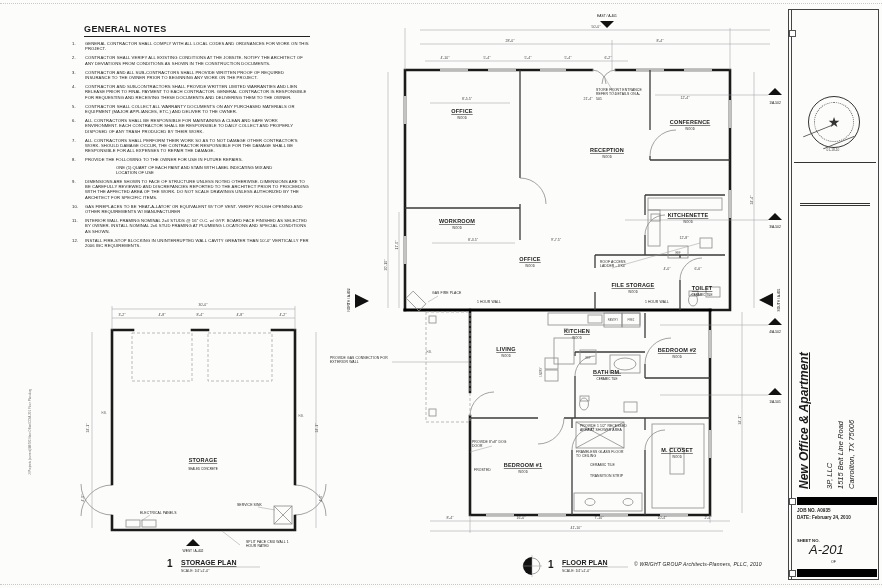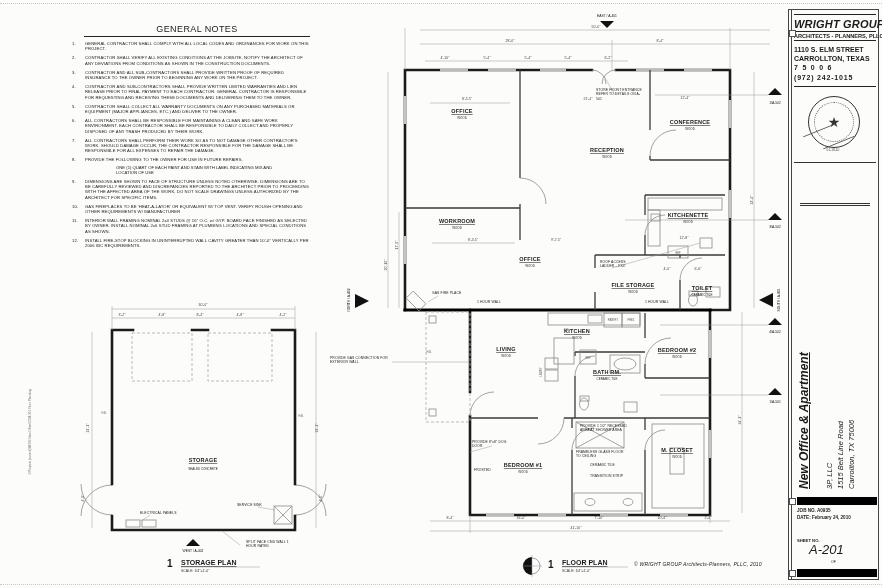--- a/index.html
+++ b/index.html
@@ -1,22 +1,22 @@
 <!DOCTYPE html>
 <html><head>
 <meta charset="utf-8">
 <style>
   html,body{margin:0;padding:0;background:#e8e8e8;}
   .sheet{position:relative;width:882px;height:588px;background:#fcfcfb;overflow:hidden;
          font-family:"Liberation Sans",sans-serif;color:#1a1a1a;}
   .edge{position:absolute;left:0;right:0;border-top:1px dotted #c9c9c9;}
   
   .notes{position:absolute;left:72px;top:24px;width:238px;}
-  .notes h1{margin:0 0 4px 12px;font-size:9px;font-weight:normal;letter-spacing:.4px;
-            border-bottom:1.3px solid #222;padding-bottom:2px;text-align:center;}
+  .notes h1{margin:0 0 4px 12px;font-size:9px;font-weight:bold;letter-spacing:.4px;
+            border-bottom:1.3px solid #222;padding-bottom:2px;}
   .note{display:flex;margin-top:4px;font-size:4.2px;line-height:1.24;letter-spacing:.1px;}
   .note .n{width:13px;flex:none;}
   .note .t{flex:1;}
   .note-sub{margin:2px 0 0 44px;font-size:4.2px;line-height:1.24;width:160px;}
   
   .ann{position:absolute;font-size:3.4px;line-height:1.3;letter-spacing:.1px;color:#222;}
   .nowrap{white-space:nowrap;}
   
   svg text{font-family:"Liberation Sans",sans-serif;fill:#1a1a1a;}
   .room{font-size:5.5px;font-weight:bold;text-decoration:underline;letter-spacing:.2px;}
@@ -377,30 +377,20 @@
   <div class="ann nowrap" style="left:140px;top:511px">ELECTRICAL PANELS</div>
   <div class="ann nowrap" style="left:237px;top:503px">SERVICE SINK</div>
   <div class="ann" style="left:246px;top:540px;width:52px">SPLIT FACE CMU WALL 1 HOUR RATED</div>
 
   <div class="tb-line" style="left:788px;top:9px;width:1px;height:570px"></div>
   <div class="tb-line" style="left:791px;top:9px;width:1px;height:570px"></div>
   <div class="tb-line" style="left:878px;top:9px;width:1px;height:570px"></div>
   <div class="tb-line" style="left:788px;top:9px;width:91px;height:1px"></div>
   <div class="tb-line" style="left:788px;top:579px;width:91px;height:1px"></div>
 
-  <div class="tb">
-    <div class="firm">WRIGHT GROUP</div>
-    <div class="firm-sub">ARCHITECTS - PLANNERS, PLLC</div>
-    <div class="addr">
-      <div>1110 S. ELM STREET</div>
-      <div>CARROLLTON, TEXAS</div>
-      <div class="zip">75006</div>
-      <div class="phone">(972) 242-1015</div>
-    </div>
-  </div>
 
   <div class="seal">
     <div class="seal-in">★</div>
   </div>
   <div class="sig" style="left:802px;top:130px;transform:rotate(-22deg)"></div>
   <div class="sig" style="left:822px;top:142px;transform:rotate(-22deg)"></div>
   <div class="seal-date">01-18-10</div>
 
   <div class="rule" style="left:794px;top:162px;width:82px"></div>
   <div class="rule" style="left:800px;top:203px;width:70px"></div>

